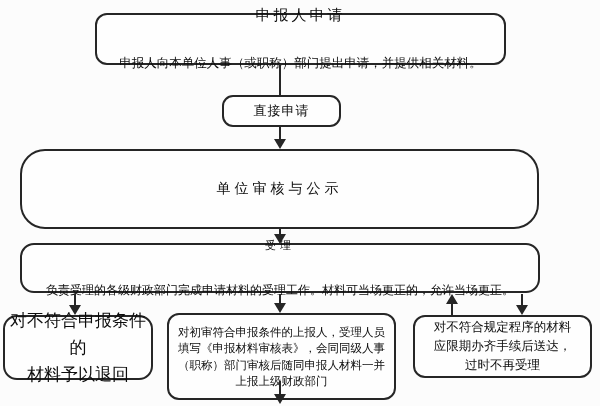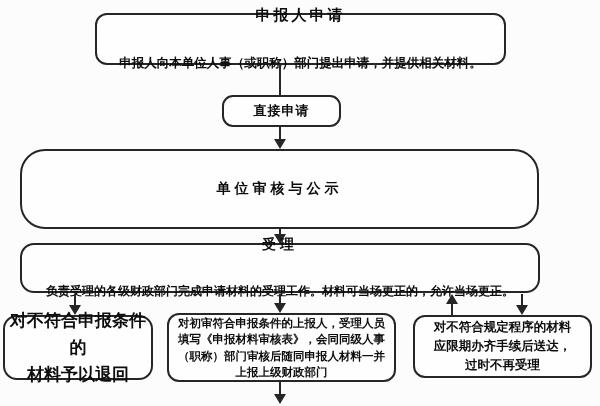--- a/index.html
+++ b/index.html
@@ -16,46 +16,46 @@
     position: absolute;
     box-sizing: border-box;
     border: 2px solid #262626;
     border-radius: 12px;
     background: #fefefe;
     display: flex;
     flex-direction: column;
     justify-content: center;
     align-items: center;
     text-align: center;
-    font-weight: bold;
+    font-weight: normal;
     gap: 28px;
   }
   .node-title { white-space: pre-line; }
   .node-body  { white-space: pre-line; }
 
   
   #node-applicant { left: 95px;  top: 13px;  width: 411px; height: 52px; }
   #node-applicant .node-title { font-size: 15px; letter-spacing: 3px; }
   #node-applicant .node-body  { font-size: 12.5px; margin-top: 2px; }
 
   #node-direct { left: 222px; top: 95px; width: 119px; height: 32px; border-radius: 11px; }
   #node-direct .node-body { font-size: 13px; letter-spacing: 1px; }
 
   #node-unit { left: 20px; top: 149px; width: 519px; height: 80px; border-radius: 25px; padding: 0 6px; }
   #node-unit .node-title { font-size: 14px; letter-spacing: 4px; }
   #node-unit .node-body  { font-size: 12px; line-height: 1.32; }
 
   #node-accept { left: 20px; top: 243px; width: 520px; height: 50px; border-radius: 14px; }
-  #node-accept .node-title { font-size: 14px; letter-spacing: 4px; }
+  #node-accept .node-title { font-size: 11px; letter-spacing: 4px; }
   #node-accept .node-body  { font-size: 12px; margin-top: 1px; }
 
   #node-return { left: 3px; top: 315px; width: 150px; height: 65px; border-radius: 14px; }
   #node-return .node-body { font-size: 17px; line-height: 1.6; }
 
-  #node-report { left: 167px; top: 313px; width: 229px; height: 69px; padding: 16px 5px; }
+  #node-report { left: 167px; top: 313px; width: 229px; height: 87px; padding: 16px 5px; }
   #node-report .node-body { font-size: 11.5px; line-height: 1.42; }
 
   #node-overdue { left: 413px; top: 315px; width: 179px; height: 63px; }
   #node-overdue .node-body { font-size: 12.5px; line-height: 1.5; }
 
   
   .vline {
     position: absolute;
     width: 2px;
     background: #262626;

